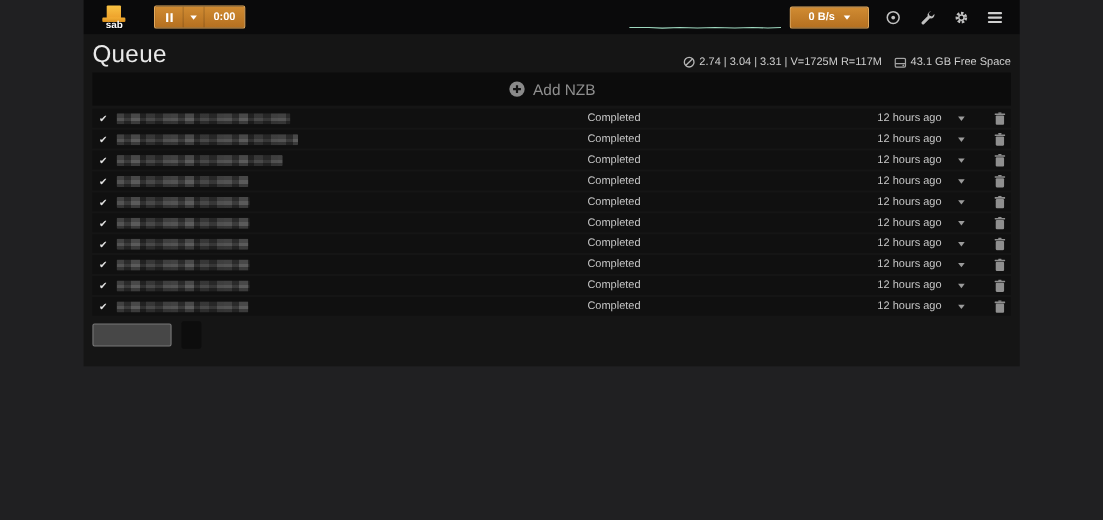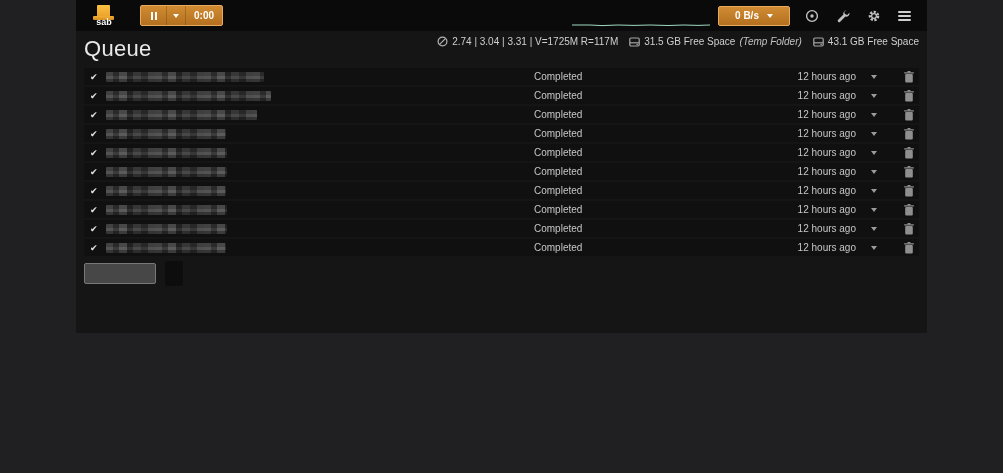--- a/index.html
+++ b/index.html
@@ -32,21 +32,21 @@
     background:linear-gradient(#d08b32,#b57020); border:1px solid #e6ab5c;
     display:flex; align-items:center; justify-content:center; gap:8px;
     color:#fff; font-size:10px; font-weight:bold; }
 
   .nav-icons { display:flex; align-items:center; gap:17px; margin-left:15px; }
   .nav-icons svg { display:block; }
   .hamburger { display:flex; flex-direction:column; gap:2px; }
   .hamburger i { display:block; width:13px; height:2px; background:#cfcfcf; border-radius:1px; }
 
   
-  .sec-head { display:flex; align-items:flex-start; padding:5px 8px 3px; }
+  .sec-head { display:flex; align-items:flex-end; padding:5px 8px 3px; }
   .sec-head h1 { font-size:22px; font-weight:400; color:#e9e9e9; letter-spacing:.3px; }
   .qstats { margin-left:auto; display:flex; align-items:center; gap:5px; font-size:10px; color:#cfcfcf; white-space:nowrap; }
   .qstats .grp { display:flex; align-items:center; gap:4px; margin-left:6px; }
   .qstats .note { font-style:italic; color:#c3c3c3; }
 
   
   .dropzone { margin:1px 8px 0; height:30px; background:#0c0c0c; display:flex; align-items:center; justify-content:center; gap:7px; color:#8f8f8f; font-size:14px; }
 
   
   .rows { margin:3px 8px 0; }
@@ -129,34 +129,33 @@
           <line x1="2.6" y1="8.4" x2="8.4" y2="2.6" stroke="#b5b5b5" stroke-width="1.2"></line>
         </svg>
         <span>2.74 | 3.04 | 3.31 | V=1725M R=117M</span>
       </div>
       <div class="grp">
         <svg width="11" height="10" viewBox="0 0 11 10">
           <rect x="0.8" y="1" width="9.4" height="8" rx="1.2" fill="none" stroke="#a5a5a5" stroke-width="1.2"></rect>
           <line x1="0.8" y1="5.8" x2="10.2" y2="5.8" stroke="#a5a5a5" stroke-width="1.2"></line>
           <circle cx="8.2" cy="7.5" r="0.8" fill="#a5a5a5"></circle>
         </svg>
-        <span>31.5 GB Free Space</span>
-        <span class="note">(Temp Folder)</span>
-      </div>
-      <div class="grp">
-        <svg width="11" height="10" viewBox="0 0 11 10">
-          <rect x="0.8" y="1" width="9.4" height="8" rx="1.2" fill="none" stroke="#a5a5a5" stroke-width="1.2"></rect>
-          <line x1="0.8" y1="5.8" x2="10.2" y2="5.8" stroke="#a5a5a5" stroke-width="1.2"></line>
-          <circle cx="8.2" cy="7.5" r="0.8" fill="#a5a5a5"></circle>
-        </svg>
         <span>43.1 GB Free Space</span>
       </div>
     </div>
   </div>
 
+  <div class="dropzone">
+    <svg width="16" height="16" viewBox="0 0 16 16">
+      <circle cx="8" cy="8" r="7" fill="#8a8a8a"></circle>
+      <line x1="8" y1="4.4" x2="8" y2="11.6" stroke="#151515" stroke-width="2"></line>
+      <line x1="4.4" y1="8" x2="11.6" y2="8" stroke="#151515" stroke-width="2"></line>
+    </svg>
+    <span>Add NZB</span>
+  </div>
 
 
   <div class="rows">
 
     <div class="hrow">
       <span class="chk">✔</span>
       <span class="cnamewrap">
           <span class="mosaic" style="width:158px"></span>
         </span>
       <span class="cstatus">Completed</span>

